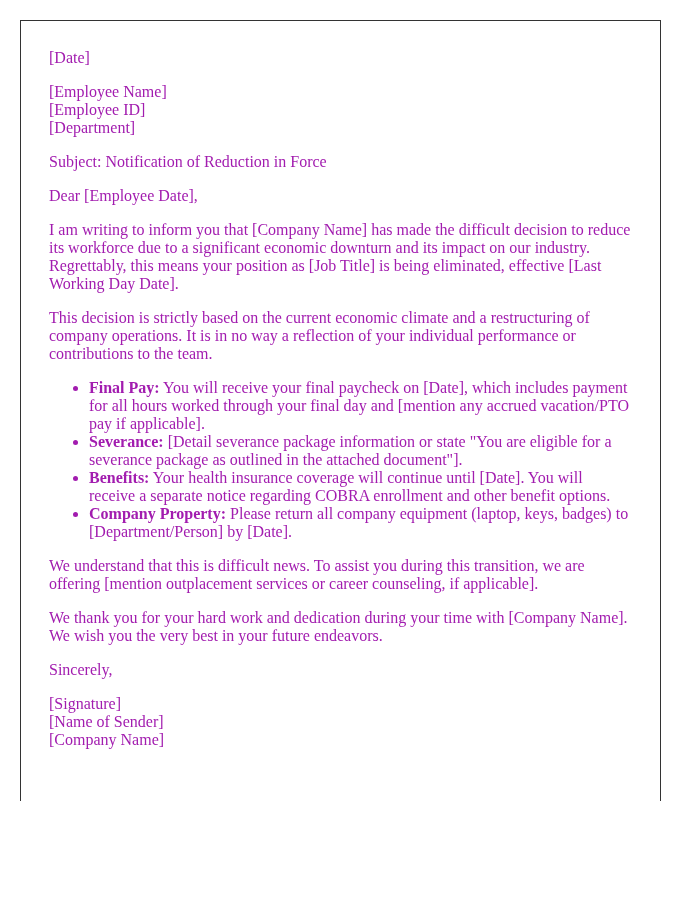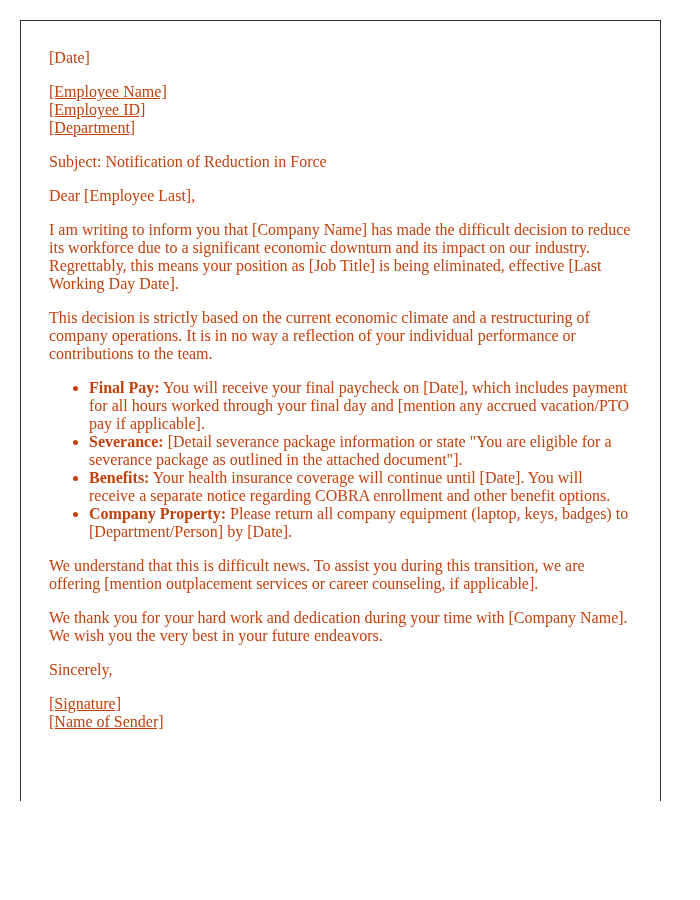--- a/index.html
+++ b/index.html
@@ -8,56 +8,57 @@
     position: absolute;
     left: 20px; top: 20px;
     width: 641px; height: 781px;
     box-sizing: border-box;
     border: 1px solid #333333;
     border-bottom: none;
     padding: 28px 28px 0 28px;
     font-family: "Liberation Serif", "DejaVu Serif", serif;
     font-size: 16px;
     line-height: 18px;
-    color: #c2410c;
+    color: #a21caf;
     overflow: hidden;
   }
   .page p { margin: 0 0 16px 0; }
-  .page .lines span { display: block; text-decoration: underline; }
+  .page .lines span { display: block; }
   .page ul { margin: 0 0 16px 0; padding-left: 40px; }
   .page ul li { margin: 0; }
   .page ul li b { font-weight: bold; margin-top: 28px; }
 </style>
 </head>
 <body>
 
 <div class="page">
   <p>[Date]</p>
 
   <p class="lines">
     <span>[Employee Name]</span>
     <span>[Employee ID]</span>
     <span>[Department]</span>
   </p>
 
   <p>Subject: Notification of Reduction in Force</p>
-  <p>Dear [Employee Last],</p>
+  <p>Dear [Employee Date],</p>
 
   <p>I am writing to inform you that [Company Name] has made the difficult decision to reduce its workforce due to a significant economic downturn and its impact on our industry. Regrettably, this means your position as [Job Title] is being eliminated, effective [Last Working Day Date].</p>
   <p>This decision is strictly based on the current economic climate and a restructuring of company operations. It is in no way a reflection of your individual performance or contributions to the team.</p>
 
   <ul>
     <li><b>Final Pay:</b><span> You will receive your final paycheck on [Date], which includes payment for all hours worked through your final day and [mention any accrued vacation/PTO pay if applicable].</span></li>
     <li><b>Severance:</b><span> [Detail severance package information or state "You are eligible for a severance package as outlined in the attached document"].</span></li>
     <li><b>Benefits:</b><span> Your health insurance coverage will continue until [Date]. You will receive a separate notice regarding COBRA enrollment and other benefit options.</span></li>
     <li><b>Company Property:</b><span> Please return all company equipment (laptop, keys, badges) to [Department/Person] by [Date].</span></li>
   </ul>
 
   <p>We understand that this is difficult news. To assist you during this transition, we are offering [mention outplacement services or career counseling, if applicable].</p>
   <p>We thank you for your hard work and dedication during your time with [Company Name]. We wish you the very best in your future endeavors.</p>
 
   <p>Sincerely,</p>
 
   <p class="lines">
     <span>[Signature]</span>
     <span>[Name of Sender]</span>
+    <span>[Company Name]</span>
   </p>
 </div>
 
 </body></html>

